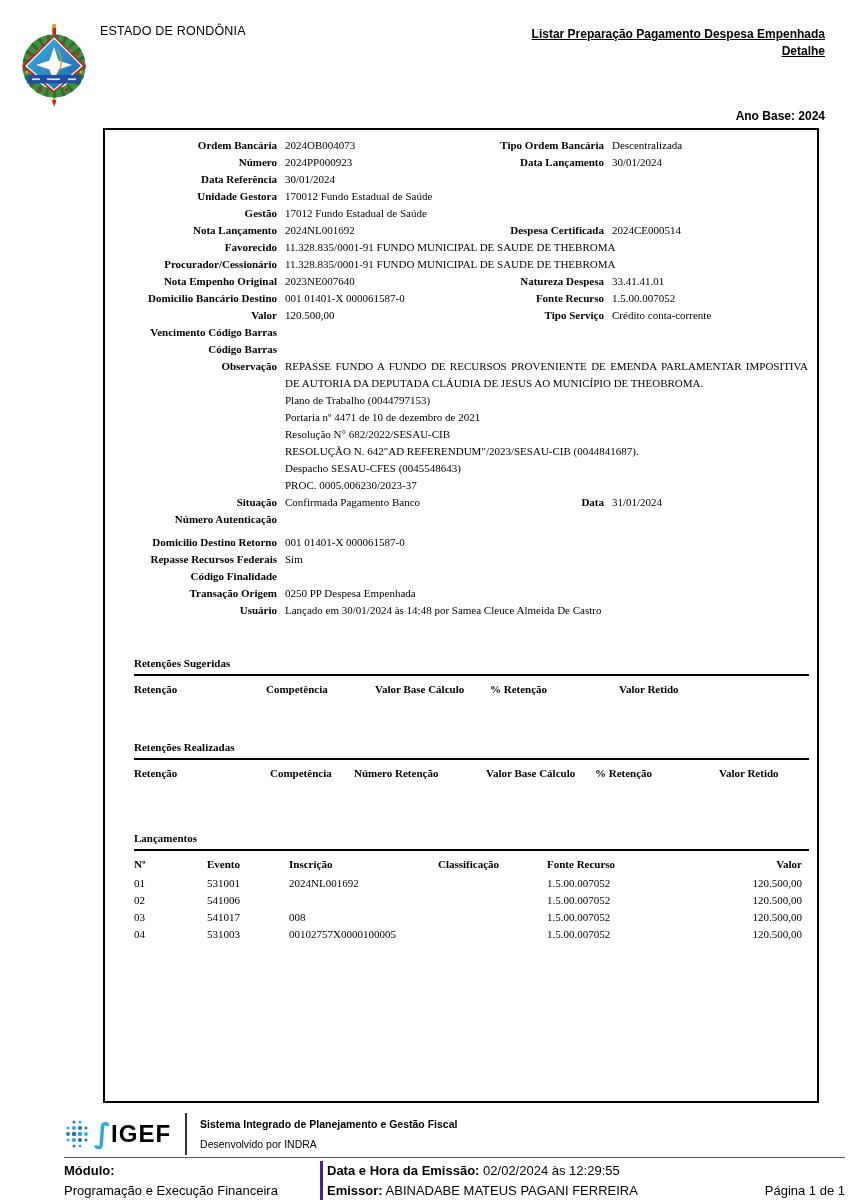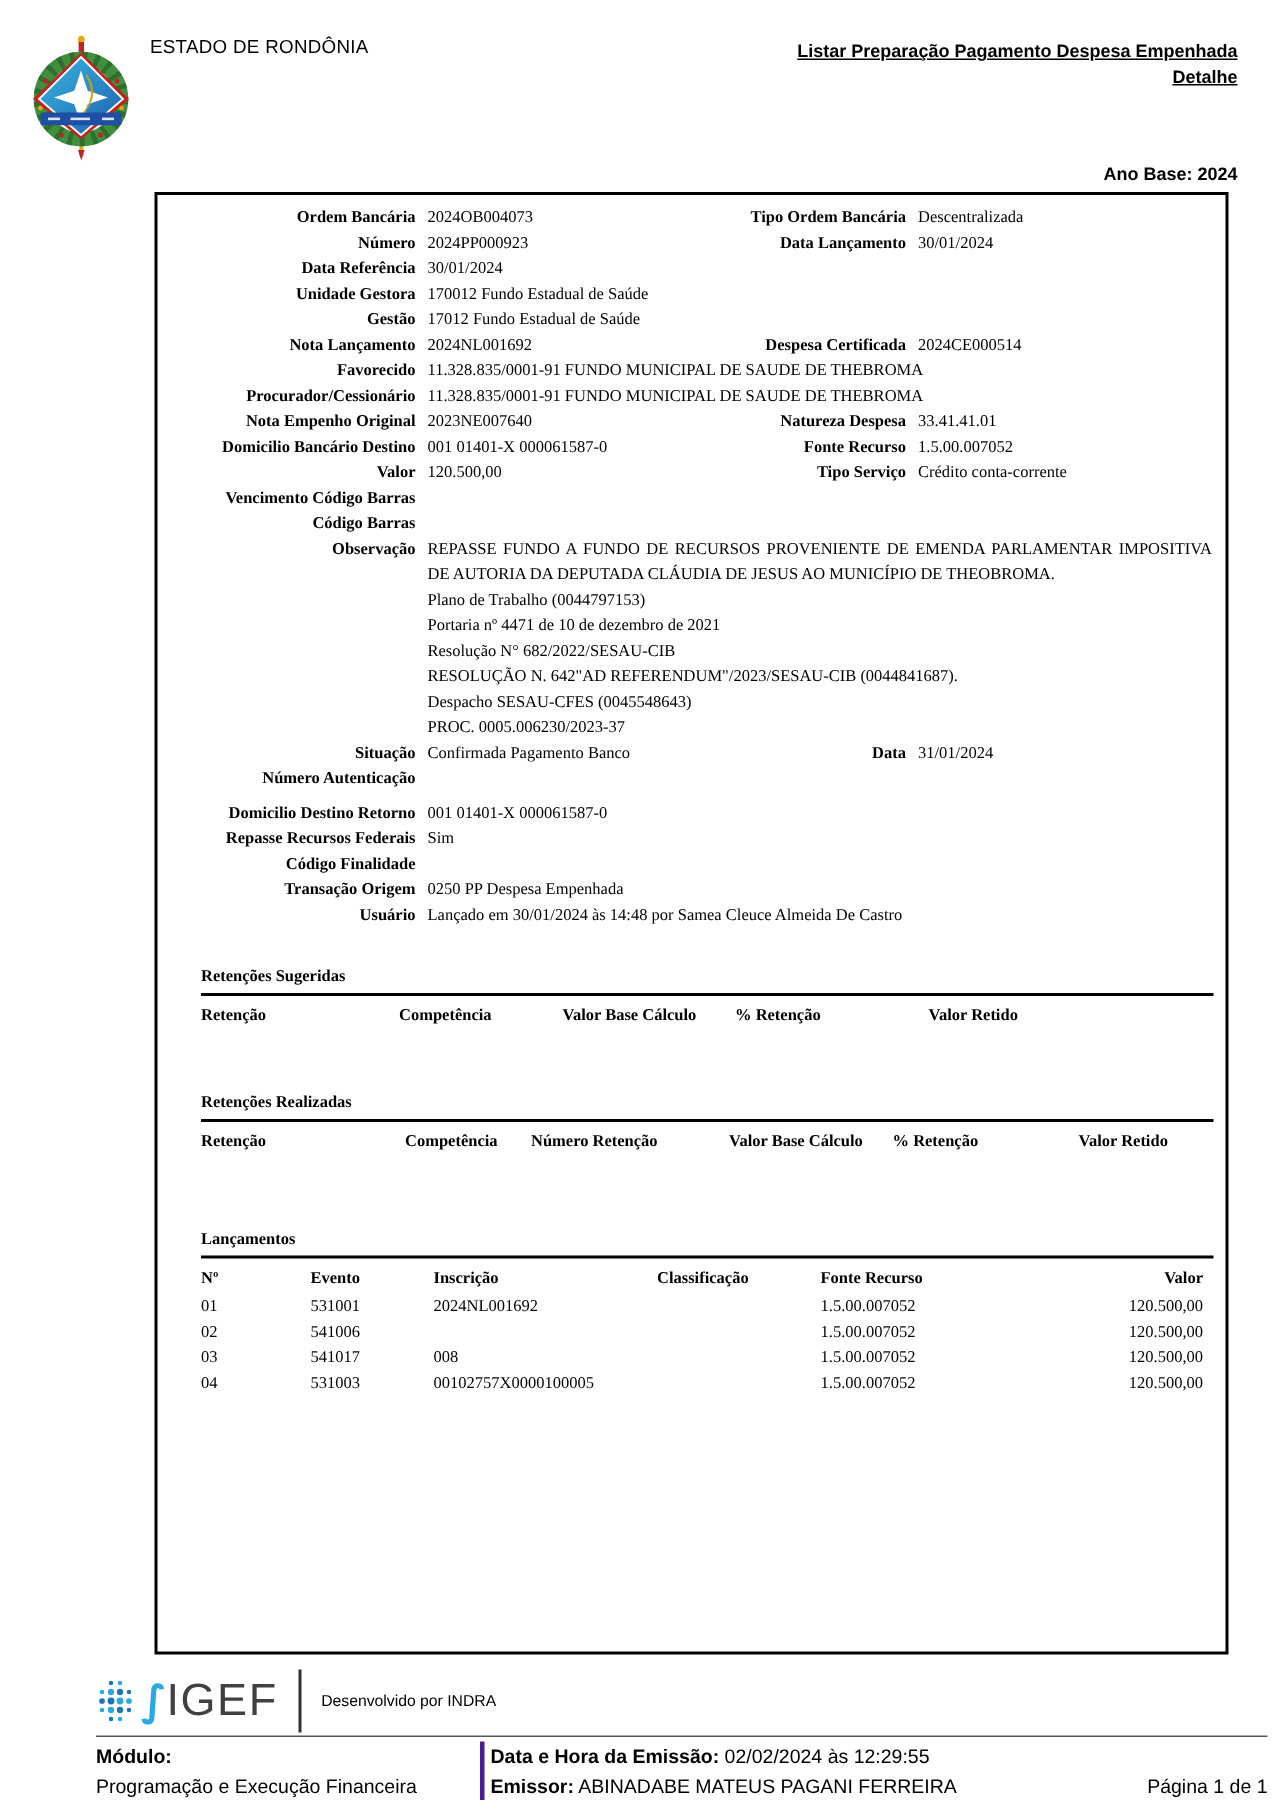--- a/index.html
+++ b/index.html
@@ -26,28 +26,28 @@
 
   
   .sec-title{font-size:11px;font-weight:bold;margin:0 0 0 29px;line-height:17px;}
   .rule{height:2px;background:#000;margin:2px 8px 0 29px;}
   .t-head,.t-row{display:grid;font-size:11px;line-height:17px;padding:0 8px 0 29px;}
   .t-head{font-weight:bold;margin-top:5px;}
   .cols-sug{grid-template-columns:132px 109px 115px 129px 1fr;}
   .cols-rea{grid-template-columns:136px 84px 132px 109px 124px 1fr;}
   .cols-lan{grid-template-columns:73px 82px 149px 109px 1fr 110px;padding-right:15px;}
   .cols-lan > :last-child{text-align:right;}
-  #sec-sug{margin-top:24px;}
+  #sec-sug{margin-top:36px;}
   #sec-rea{margin-top:41px;}
   #sec-lan{margin-top:48px;}
   #lan-body{margin-top:2px;}
 
   
   .sigef{position:absolute;left:64px;top:1113px;display:flex;align-items:center;}
-  .sigef-word{font-weight:normal;font-size:30px;color:#404040;letter-spacing:1px;line-height:1;}
+  .sigef-word{font-weight:bold;font-size:24px;color:#000000;letter-spacing:1px;line-height:1;}
   .sigef-s{color:#2aa9e0;font-weight:bold;font-size:28px;line-height:1;margin:0 0 0 3px;
            font-family:"DejaVu Sans",sans-serif;}
   .sigef-div{width:2px;height:42px;background:#333;margin:0 13px 0 14px;}
   .sigef-text .l1{font-weight:bold;font-size:10.5px;line-height:20px;}
   .sigef-text .l2{font-size:10.5px;line-height:20px;}
   .f-rule{position:absolute;left:64px;top:1157px;width:781px;height:1px;background:#555;}
   .f-grid{position:absolute;left:64px;top:1161px;width:781px;display:grid;
           grid-template-columns:256px 1fr 112px;font-size:13px;line-height:20px;}
   .f-grid .mid{border-left:3px solid #4c1d95;padding-left:4px;}
   .f-grid .b{font-weight:bold;}
@@ -305,20 +305,21 @@
         <circle cx="16" cy="21" r="2.1" fill="#1b75bb"></circle>
         <circle cx="16" cy="27" r="1.5" fill="#2aa9e0"></circle>
       <circle cx="22" cy="9" r="1.5" fill="#1b75bb"></circle>
         <circle cx="22" cy="15" r="1.9" fill="#2aa9e0"></circle>
         <circle cx="22" cy="21" r="1.5" fill="#1b75bb"></circle>
     </svg>
     <span class="sigef-s">∫</span>
     <span class="sigef-word">IGEF</span>
     <span class="sigef-div"></span>
     <span class="sigef-text">
+      <div class="l1">Sistema Integrado de Planejamento e Gestão Fiscal</div>
       <div class="l2">Desenvolvido por INDRA</div>
     </span>
   </div>
 
   <div class="f-rule"></div>
 
   <div class="f-grid">
     <div>
       <div class="b">Módulo:</div>
       <div>Programação e Execução Financeira</div>

